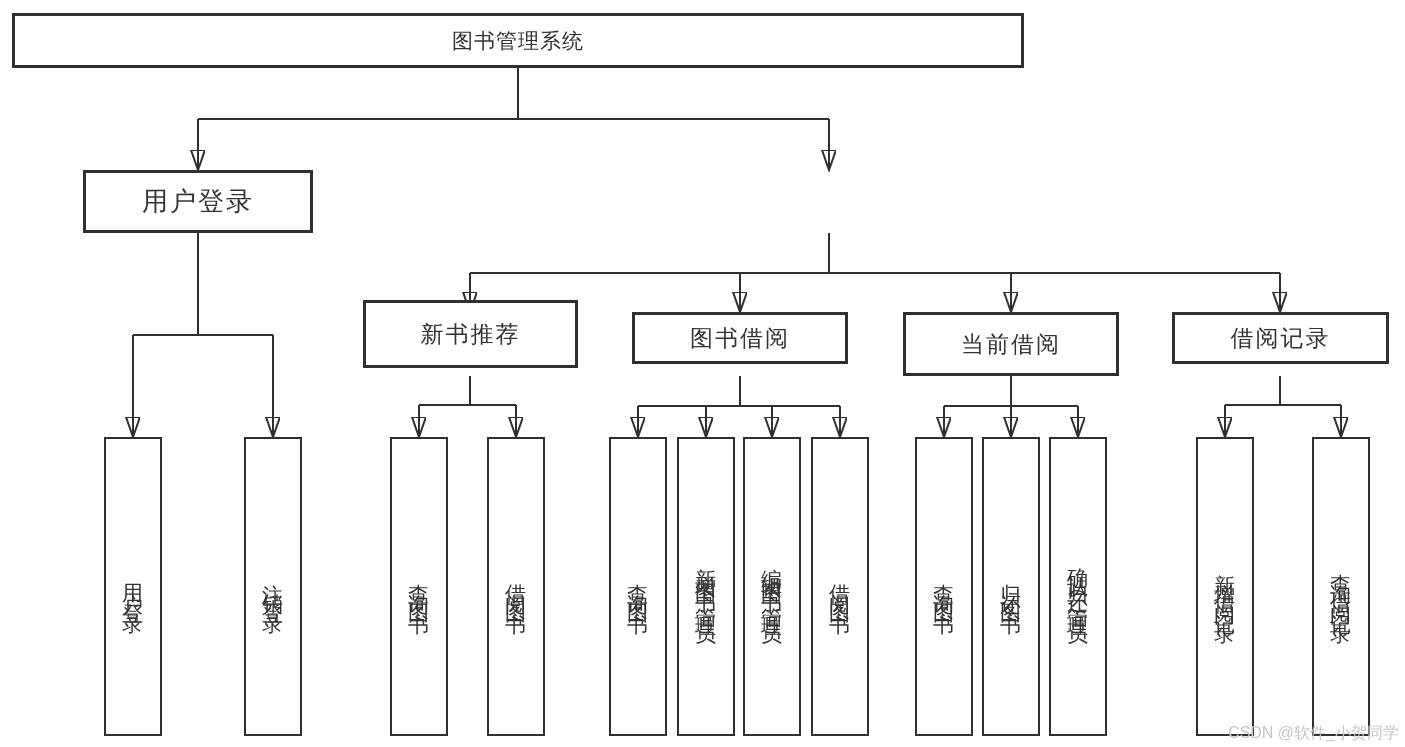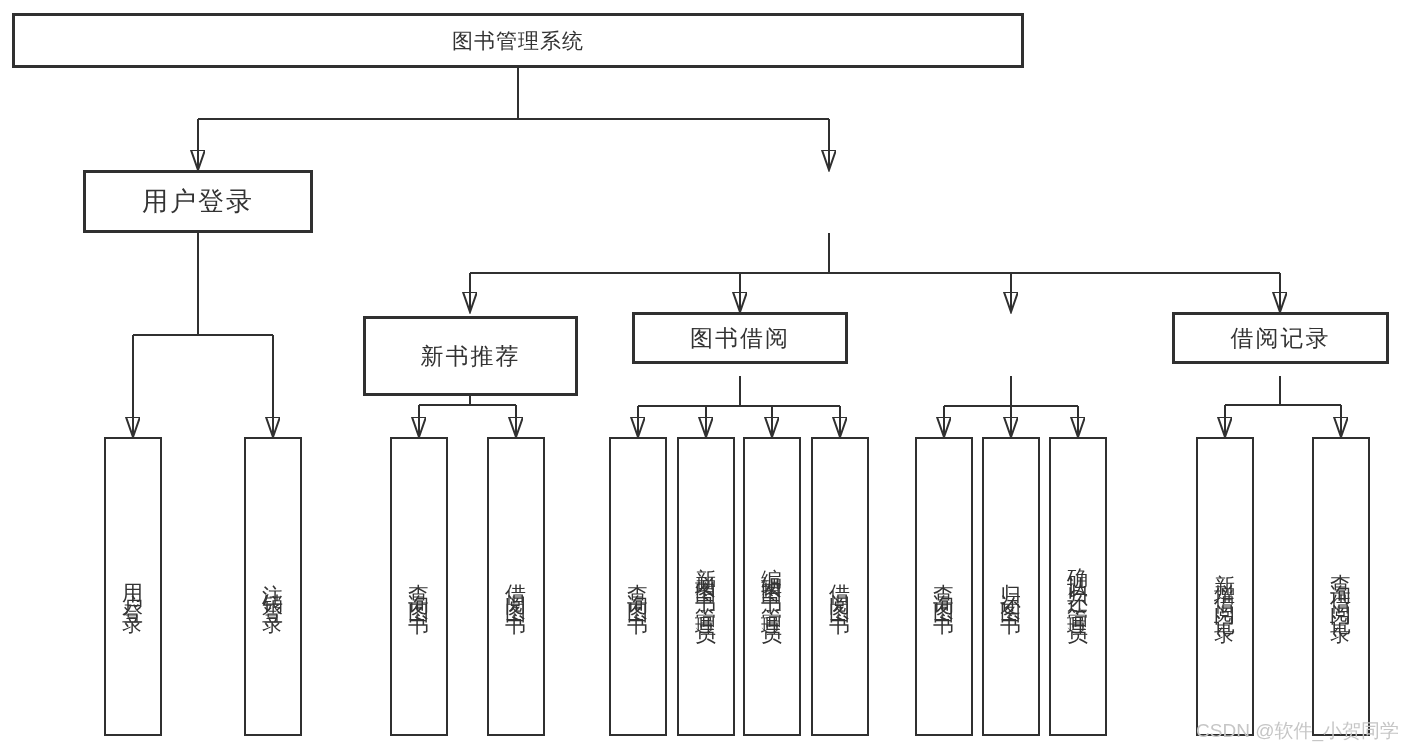--- a/index.html
+++ b/index.html
@@ -38,21 +38,21 @@
     writing-mode: vertical-rl;
     text-orientation: mixed;
     letter-spacing: 10px;
     line-height: 1;
   }
   .leaf.long span { letter-spacing: 8px; }
   .watermark {
     position: absolute;
     right: 6px;
     bottom: 3px;
-    font-size: 19px;
+    font-size: 16px;
     color: var(--watermark);
     z-index: 5;
     white-space: nowrap;
   }
 </style>
 </head>
 <body>
 
 <div class="canvas">
 
@@ -98,25 +98,28 @@
   </svg>
 
   <div class="node lvl1" style="left:12px; top:13px; width:1012px; height:55px;">
     <span>图书管理系统</span>
   </div>
 
   <div class="node lvl2" style="left:83px; top:170px; width:230px; height:63px;">
     <span>用户登录</span>
   </div>
 
-  <div class="node lvl3" style="left:363px; top:316px; width:215px; height:80px;">
+  <div class="node lvl3" style="left:363px; top:300px; width:215px; height:68px;">
     <span>新书推荐</span>
   </div>
   <div class="node lvl3" style="left:632px; top:312px; width:216px; height:52px;">
     <span>图书借阅</span>
+  </div>
+  <div class="node lvl3" style="left:903px; top:312px; width:216px; height:64px;">
+    <span>当前借阅</span>
   </div>
   <div class="node lvl3" style="left:1172px; top:312px; width:217px; height:52px;">
     <span>借阅记录</span>
   </div>
 
   <div class="node leaf" style="left:104px; top:437px; width:58px; height:299px;">
     <span>用户登录</span>
   </div>
   <div class="node leaf" style="left:244px; top:437px; width:58px; height:299px;">
     <span>注销登录</span>

